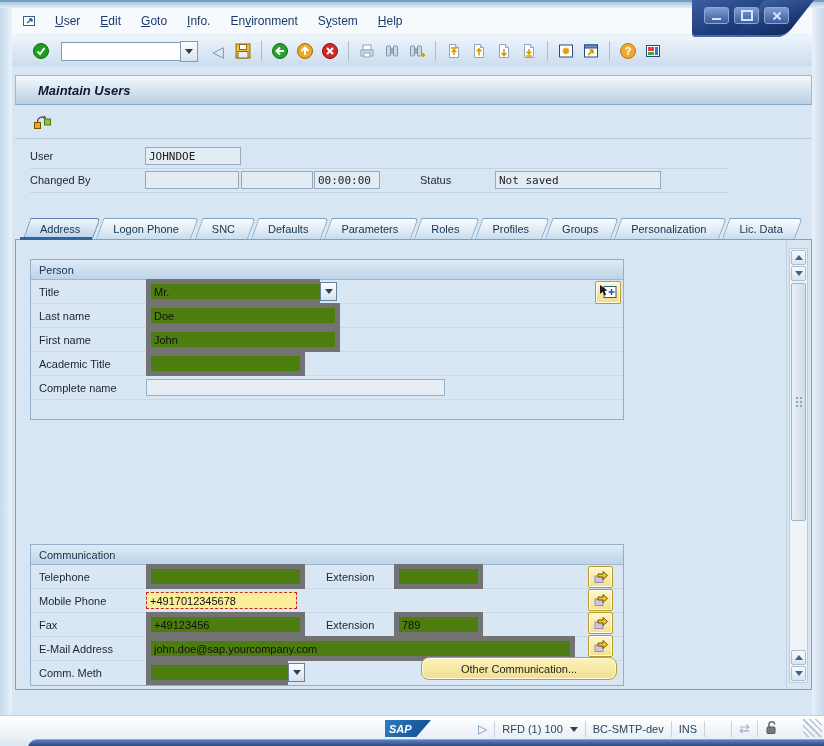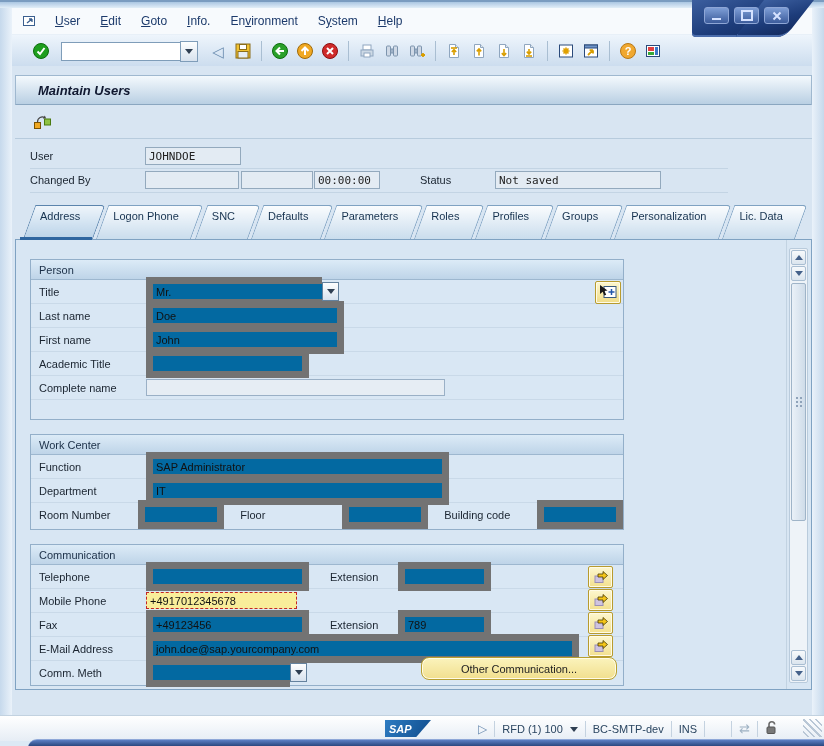--- a/index.html
+++ b/index.html
@@ -60,28 +60,28 @@
   .title-text{margin-left:22px;font-size:13px;font-weight:bold;font-style:italic;color:#101830;}
   .apptoolbar{left:15px;right:12px;top:105px;height:33px;border-bottom:1px solid #b7cbdd;
               display:flex;align-items:center;padding-left:14px;background:#d8e5f2;}
   .app-iconbtn{width:26px;height:24px;display:flex;align-items:center;justify-content:center;}
 
   
   .hdr-label{color:#1a2430;}
   .hdr-line{height:1px;background:#c3d4e4;}
   .field{height:16px;border:1px solid #93a9bd;background:#e3ebf3;padding:0 3px;
          font:11px "DejaVu Sans Mono",monospace;color:#222;}
-  .efield{height:15px;border:7px solid #737373;background:#0369a1;padding:0 3px;
+  .efield{height:15px;border:5px solid #737373;background:#4d7c0f;padding:0 3px;
           font:11px "Liberation Sans",sans-serif;color:#111;}
   .rofield{height:15px;border:1px solid #9ab0c6;background:#e6edf4;padding:0 3px;
           font:11px "Liberation Sans",sans-serif;color:#444;}
 
   
   .tabs{left:15px;top:217px;right:12px;height:22px;display:flex;align-items:flex-end;gap:3px;padding-left:8px;z-index:3;}
-  .tab{position:relative;height:21px;padding:0 13px 13px 17px;display:flex;align-items:center;color:#16324f;}
+  .tab{position:relative;height:21px;padding:0 13px 0 17px;display:flex;align-items:center;color:#16324f;}
   .tab::before{content:"";position:absolute;inset:0;background:linear-gradient(#fafcfe,#cadded);
                border:1px solid #7fa2c2;border-bottom:none;border-radius:0 4px 0 0;
                transform:skewX(-20deg);transform-origin:100% 100%;}
   .tab>span{position:relative;z-index:1;}
   .tab.active::before{background:linear-gradient(#eef5fb,#b9d2e8);border-color:#5b84ad;}
   .tab.active::after{content:"";position:absolute;left:-3px;right:1px;bottom:-1px;height:3px;background:#2f66a0;z-index:2;}
   .tabpanel{left:15px;top:239px;right:12px;height:449px;border:1px solid #7fa2c2;background:#d8e6f3;}
   .panel-divider{position:absolute;top:0;bottom:0;right:24px;width:1px;background:#c2d3e2;}
 
   
@@ -394,41 +394,20 @@
     </div>
 
     <span class="expand-btn" style="right:190px;top:41px;">
       <svg width="20" height="17" viewBox="0 0 20 17">
         <rect x="6" y="2.5" width="12" height="11" fill="#fff" stroke="#39597f"></rect>
         <path d="M10.5 8 h6 M13.5 5 v6" stroke="#2255aa" stroke-width="1.5"></path>
         <polygon points="2,1 2,10 4.7,7.8 6.4,11.6 8.2,10.7 6.5,7 9.5,6.6" fill="#1a1a1a"></polygon>
       </svg>
     </span>
 
-    <div class="groupbox" style="top:194px;height:94px;">
-      <div class="ghead">
-          <span>Work Center</span>
-        </div>
-      <div class="grow">
-        <span class="glabel">Function</span>
-        <input class="efield" style="width: 283px;" value="SAP Administrator">
-      </div>
-      <div class="grow">
-        <span class="glabel">Department</span>
-        <input class="efield" style="width: 283px;" value="IT">
-      </div>
-      <div class="grow noline">
-        <span class="glabel">Room Number</span>
-        <input class="efield" style="width: 66px;" value="">
-        <span style="margin-left:16px;width:110px;">Floor</span>
-        <input class="efield" style="width: 66px;" value="">
-        <span style="margin-left:16px;width:100px;">Building code</span>
-        <input class="efield" style="width: 66px;" value="">
-      </div>
-    </div>
 
     <div class="groupbox" style="top:304px;height:140px;">
       <div class="ghead">
           <span>Communication</span>
         </div>
       <div class="grow">
         <span class="glabel">Telephone</span>
         <input class="efield" style="width: 143px;" value="">
         <span style="margin-left:21px;width:68px;">Extension</span>
         <input class="efield" style="width: 73px;" value="">

